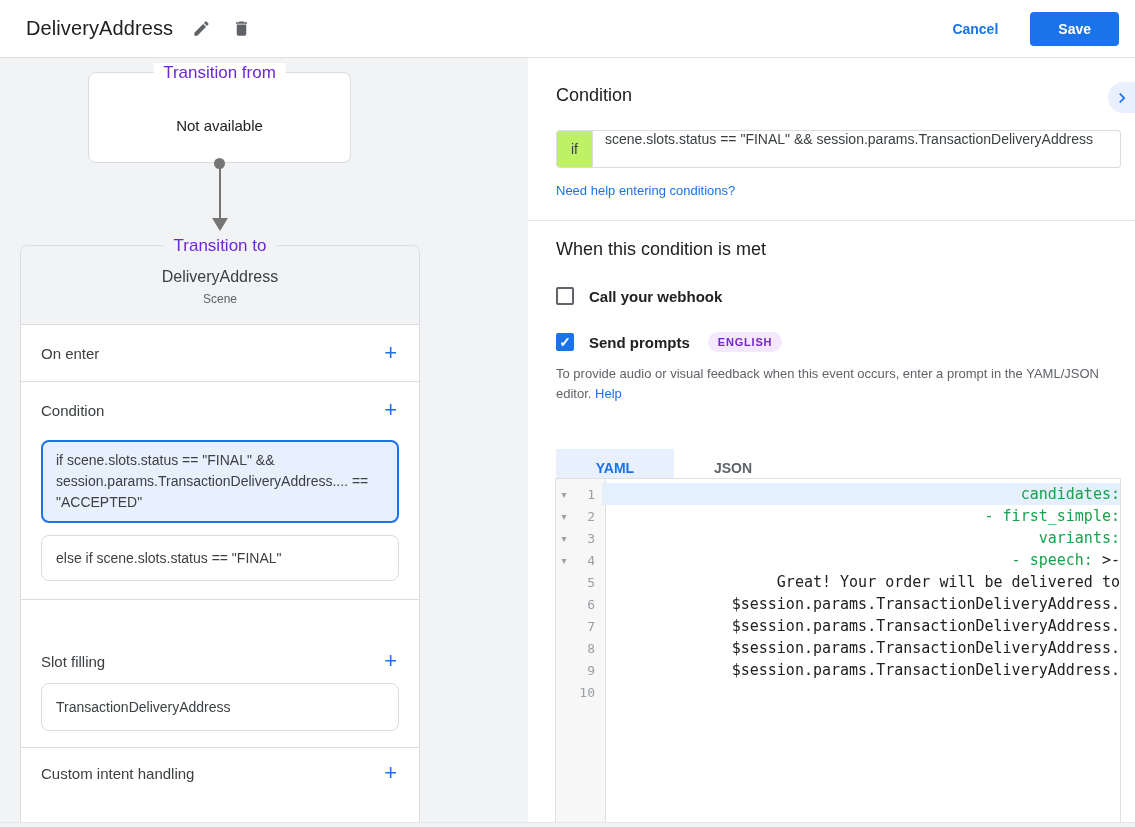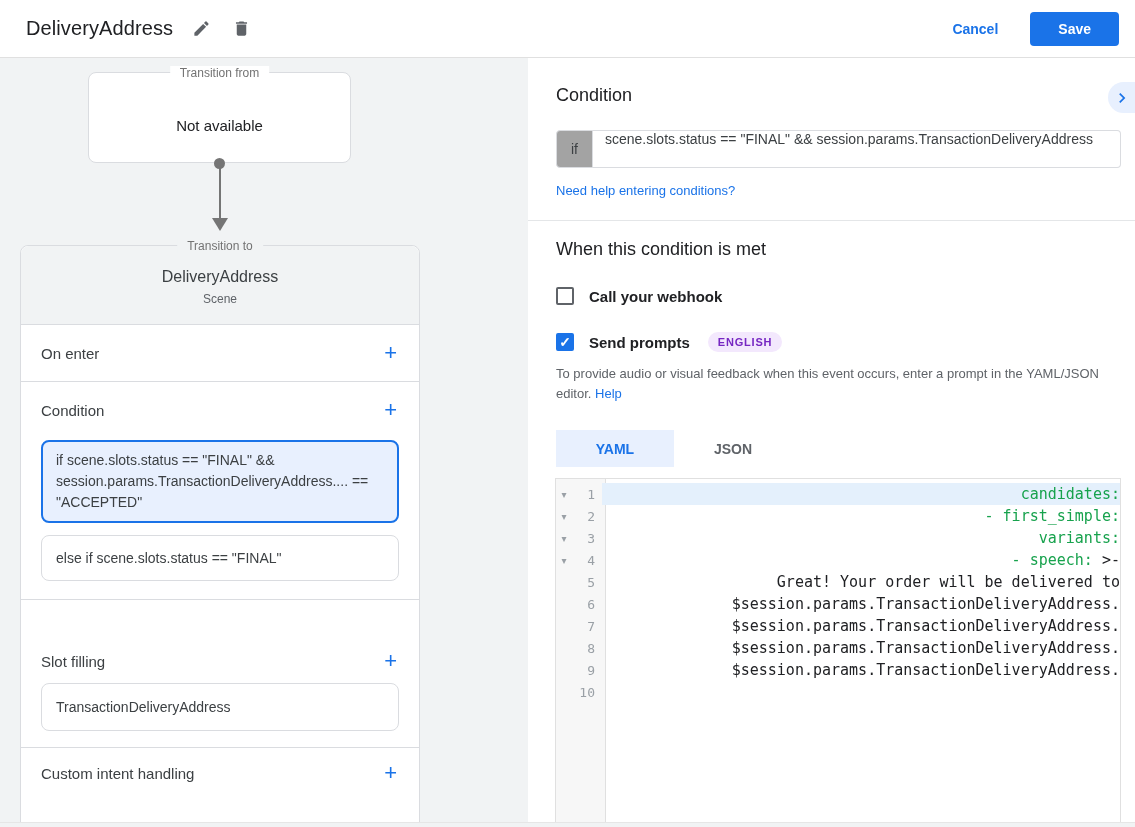--- a/index.html
+++ b/index.html
@@ -18,21 +18,21 @@
     cursor:pointer; padding:8px 16px; margin-right:16px; font-family:inherit; }
   .save-btn { background:#1a73e8; color:#fff; font-size:14px; font-weight:700; border:none;
     border-radius:4px; padding:9px 28px; cursor:pointer; font-family:inherit; }
 
   
   .left-panel { position:absolute; top:58px; left:0; width:528px; height:769px;
     background:#f1f3f4; overflow:hidden; }
   .from-box { position:absolute; left:88px; top:14px; width:263px; height:91px;
     background:#fff; border:1px solid #dadce0; border-radius:8px; }
   .legend { position:absolute; top:0; left:50%; transform:translate(-50%,-50%);
-    font-size:12px; color:#737373; background:#f1f3f4; padding:0 10px; white-space:nowrap; }
+    font-size:17px; color:#6d28d9; background:#f1f3f4; padding:0 10px; white-space:nowrap; }
   .from-box .legend { background:#fff; }
   .from-box .legend::before, .from-box .legend::after { content:""; }
   .from-label-bg { background:#f1f3f4; }
   .from-value { position:absolute; width:100%; top:44px; text-align:center;
     font-size:15px; color:#202124; }
   .connector-dot { position:absolute; left:214px; top:100px; width:11px; height:11px;
     border-radius:50%; background:#757575; }
   .connector-line { position:absolute; left:219px; top:108px; width:2px; height:52px; background:#757575; }
   .connector-arrow { position:absolute; left:212px; top:160px; width:0; height:0;
     border-left:8px solid transparent; border-right:8px solid transparent; border-top:13px solid #757575; }
@@ -70,21 +70,21 @@
     background:#fff; }
   .rp-content { padding:0 0 0 28px; }
   .rp-h { font-size:18px; color:#202124; font-weight:400; }
   .cond-head { padding-top:27px; }
   .chevron-btn { position:absolute; top:24px; right:0; width:27px; height:31px;
     background:#e8f0fe; border:none; border-radius:16px 0 0 16px; cursor:pointer;
     display:flex; align-items:center; justify-content:center; }
   .chevron-btn svg { fill:#1a73e8; }
 
   .if-row { display:flex; margin-top:24px; margin-right:14px; height:38px; }
-  .if-prefix { width:37px; background:#a3a3a3; border:1px solid #dadce0; border-radius:4px 0 0 4px;
+  .if-prefix { width:37px; background:#bef264; border:1px solid #dadce0; border-radius:4px 0 0 4px;
     display:flex; align-items:center; justify-content:center; font-size:14px; color:#3c4043; }
   .if-input { flex:1; border:1px solid #dadce0; border-left:none; border-radius:0 4px 4px 0;
     padding:0 12px; font-size:14px; color:#3c4043; font-family:inherit;
     white-space:nowrap; overflow:hidden; outline:none; }
   .link { color:#1a73e8; font-size:13px; text-decoration:none; cursor:pointer; }
   .help-cond { display:inline-block; margin-top:15px; }
   .rp-divider { margin-top:21px; height:1px; background:#e4e6e8; margin-left:-28px; }
 
   .when-head { margin-top:18px; }
   .check-row { display:flex; align-items:center; margin-top:27px; }
@@ -92,21 +92,21 @@
     background:#fff; cursor:pointer; flex:none; }
   .checkbox.checked { background:#1a73e8; border-color:#1a73e8; color:#fff;
     display:flex; align-items:center; justify-content:center; font-size:14px; font-weight:700; }
   .check-label { margin-left:15px; font-size:15px; font-weight:700; color:#202124; }
   .lang-badge { margin-left:18px; background:#f3e8fd; color:#7627c2; font-size:11px;
     font-weight:700; letter-spacing:.8px; padding:4px 10px; border-radius:10px; }
   .desc { margin-top:12px; font-size:13px; color:#5f6368; line-height:20px; width:565px; }
 
   .tabs { display:flex; margin-top:26px; }
   .tab { width:118px; height:37px; display:flex; align-items:center; justify-content:center;
-    font-size:14px; font-weight:700; color:#5f6368; cursor:pointer; }
+    font-size:14px; font-weight:700; color:#5f6368; cursor:pointer;margin-top:19px; }
   .tab.active { background:#e8f0fe; color:#1a73e8; }
 
   
   .editor { position:absolute; top:420px; left:27px; right:14px; bottom:0;
     border:1px solid #e0e0e0; background:#fff; overflow:hidden;
     font-family:"DejaVu Sans Mono", monospace; }
   .gutter-bg { position:absolute; left:0; top:0; bottom:0; width:50px;
     background:#f7f7f7; border-right:1px solid #e0e0e0; }
   .code-rows { position:relative; padding-top:4px; }
   .code-row { display:flex; height:22px; align-items:center; }

